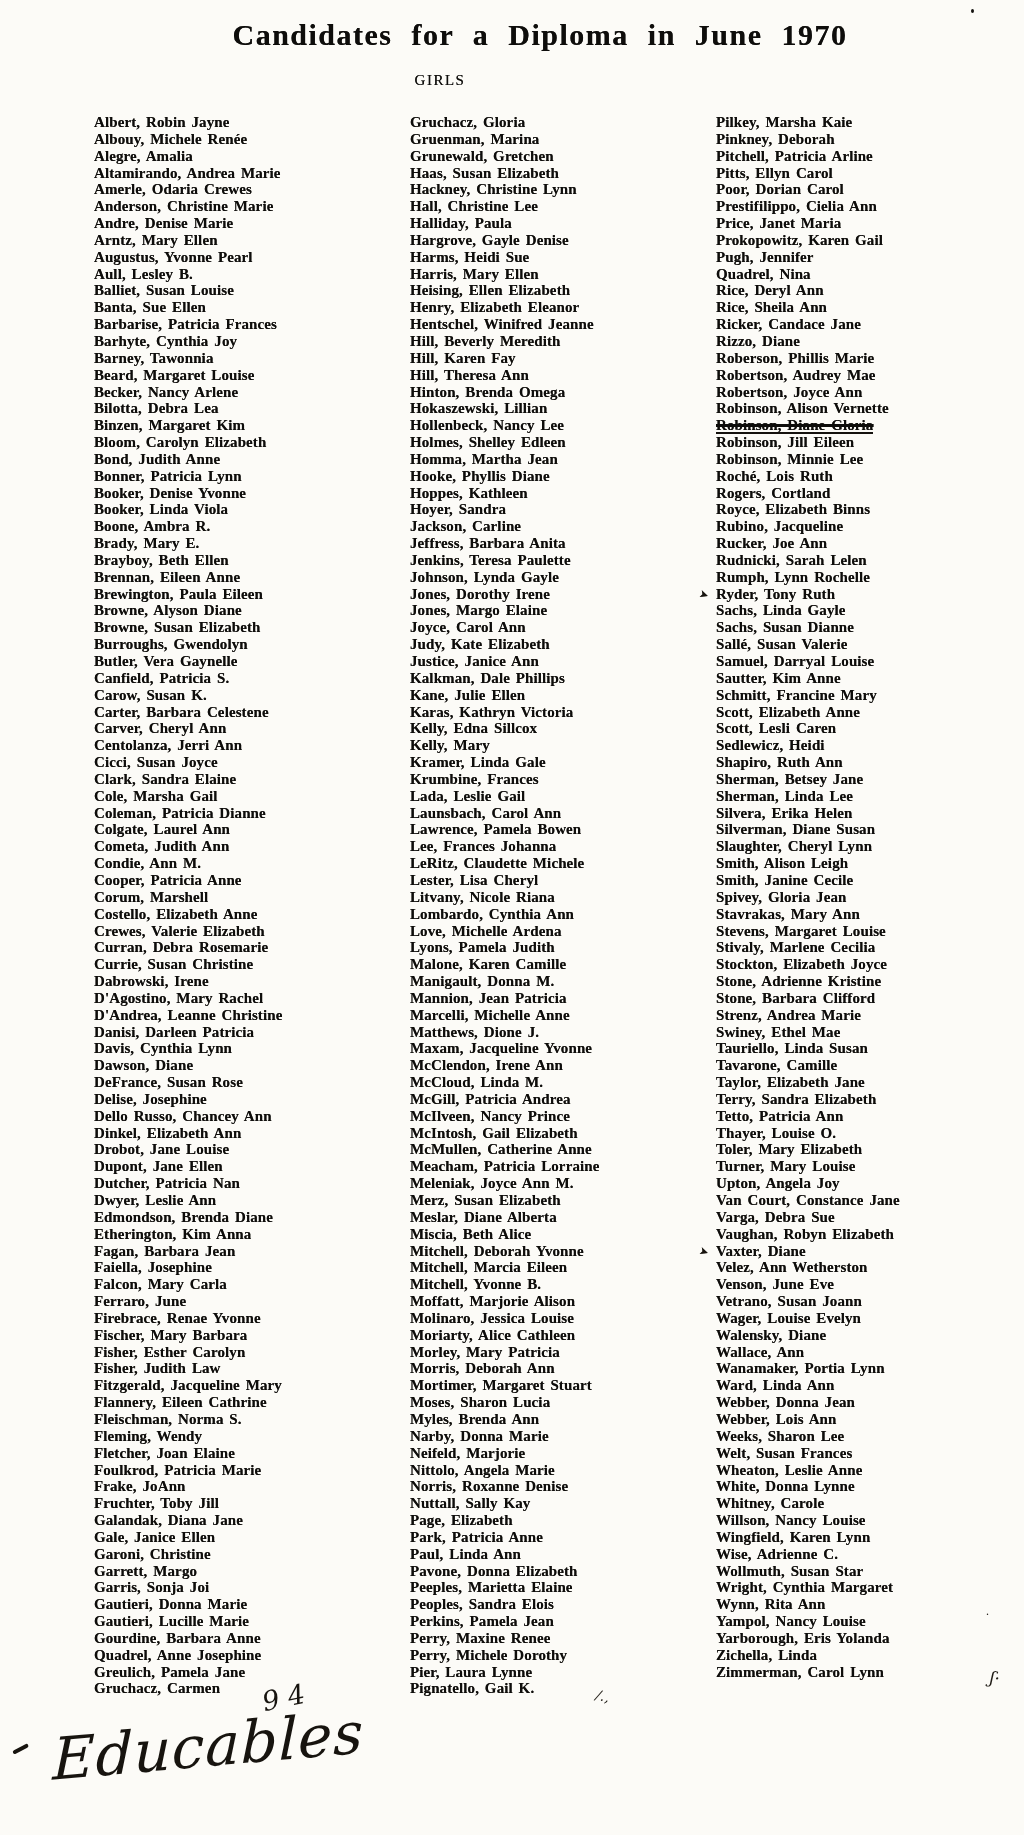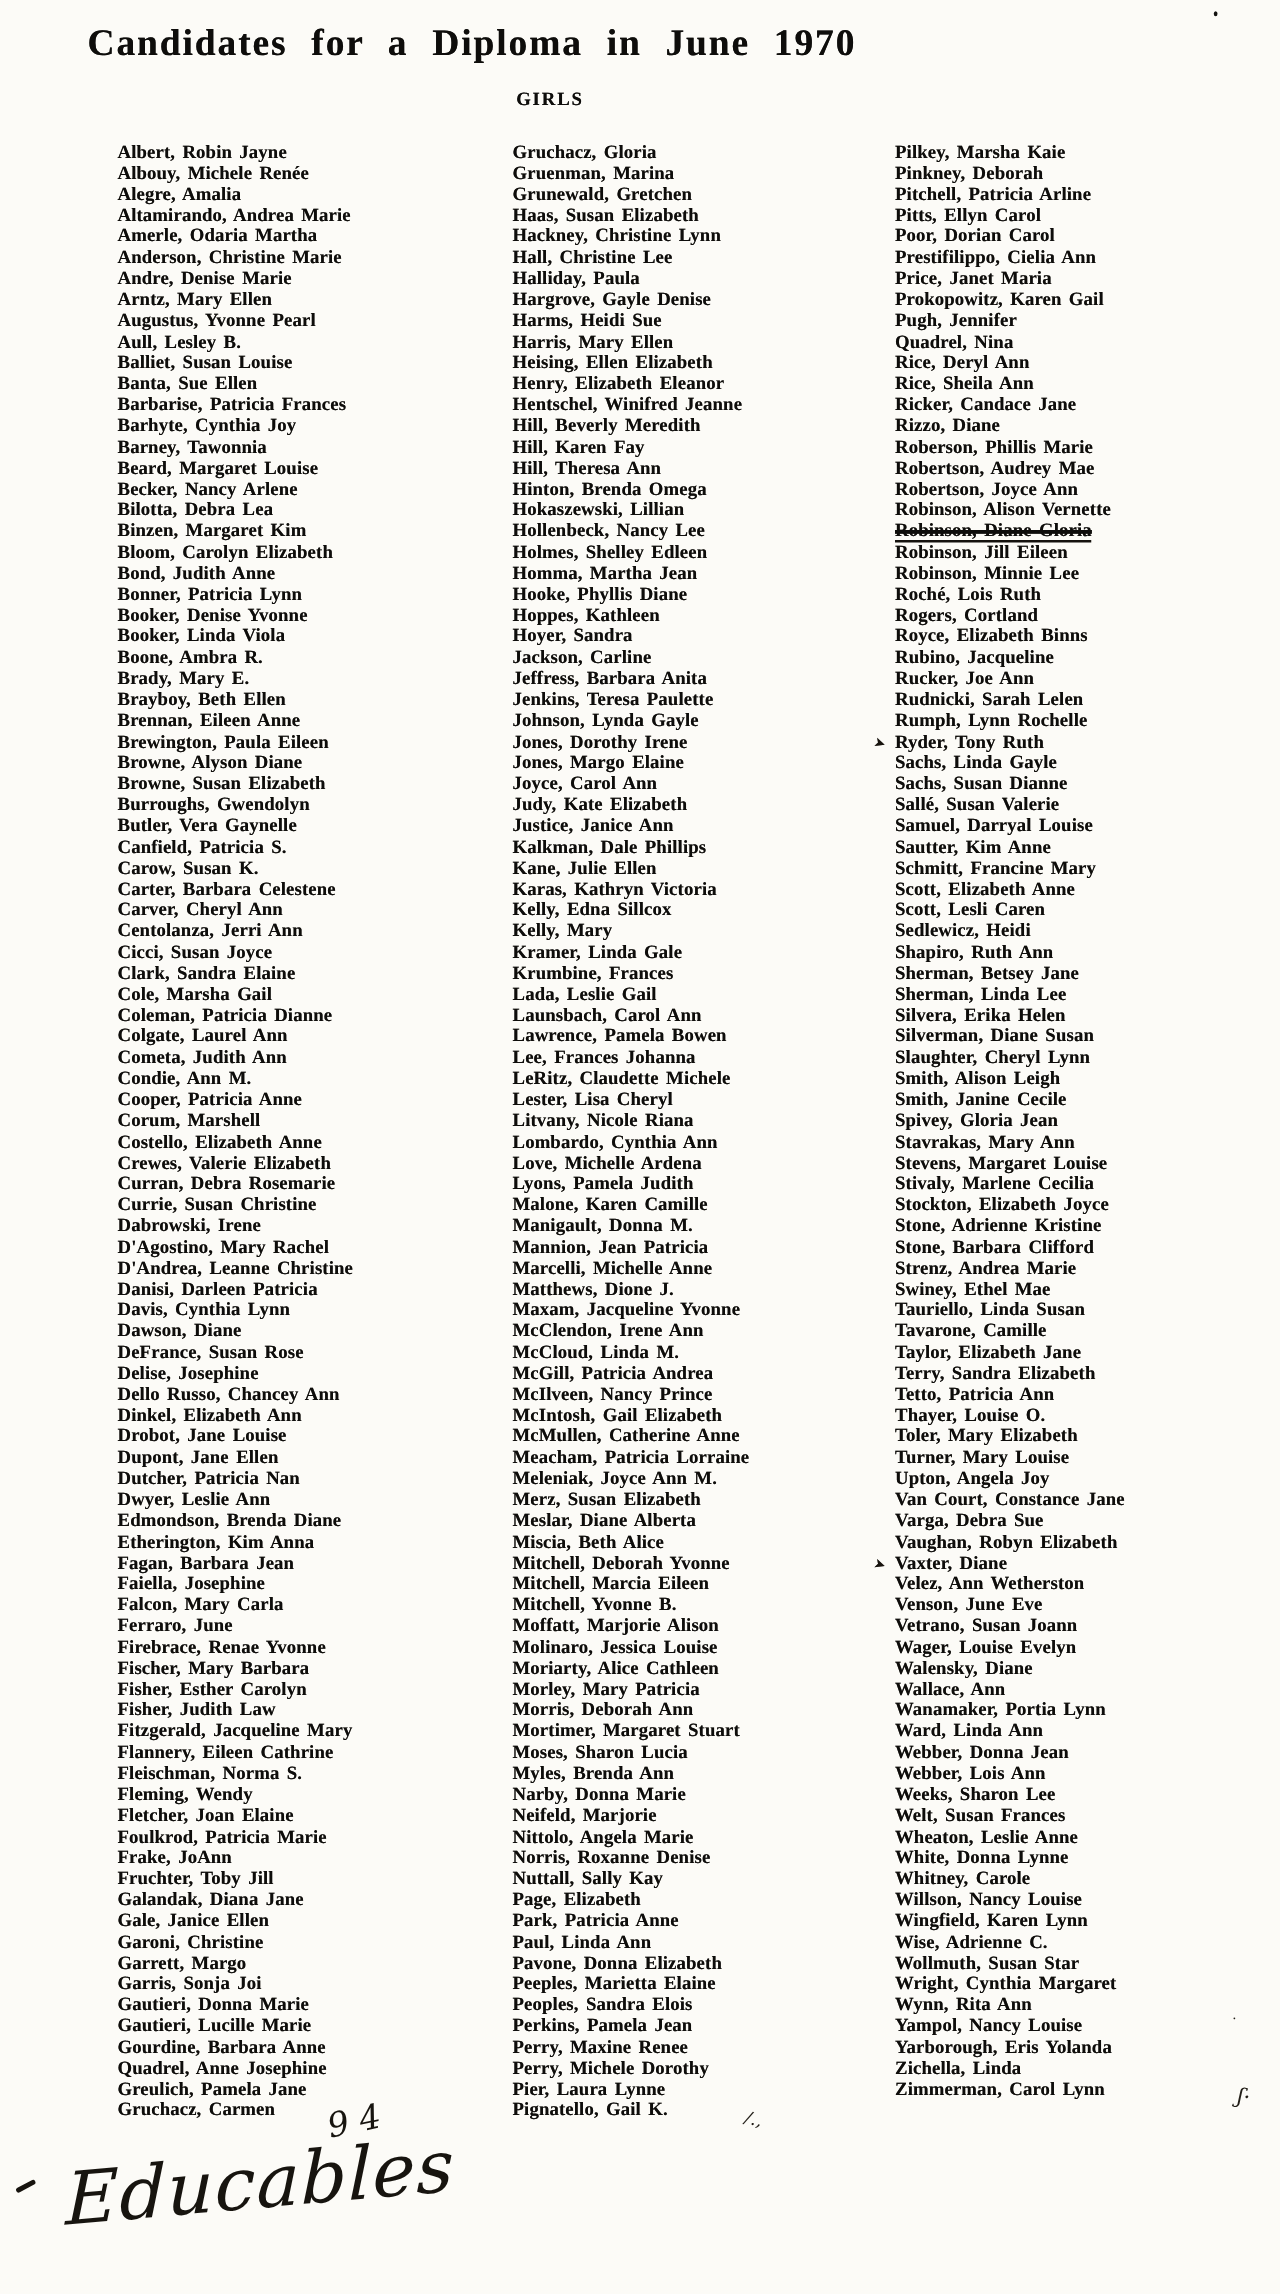--- a/index.html
+++ b/index.html
@@ -6,29 +6,29 @@
   .page{
     position:relative;
     width:1024px;height:1835px;
     background:#fcfbf7;
     overflow:hidden;
     font-family:"Liberation Serif", serif;
     color:#0e0d0b;
   }
   .page-title{
     position:absolute;top:18px;left:70px;width:940px;
-    text-align:left;
+    text-align:center;
     font-size:30px;font-weight:bold;
     letter-spacing:1.5px;word-spacing:10px;
     text-shadow:0 0 0.5px rgba(0,0,0,.75);
   }
   .subtitle{
     position:absolute;top:72px;left:396px;width:88px;
     text-align:center;
-    font-size:15px;font-weight:bold;letter-spacing:1.5px;
+    font-size:15px;font-weight:normal;letter-spacing:1.5px;
     text-shadow:0 0 0.4px rgba(0,0,0,.7);
   }
   .name-col{
     position:absolute;top:114px;
     font-size:15px;font-weight:bold;
     line-height:16.85px;
     letter-spacing:0.1px;word-spacing:2px;
     white-space:nowrap;
     text-shadow:0 0 0.45px rgba(20,15,10,.65);
   }
@@ -87,21 +87,21 @@
 <div class="page">
 
   <div class="page-title">Candidates for a Diploma in June 1970</div>
   <div class="subtitle">GIRLS</div>
 
   <div class="name-col col-1">
       <div class="name-row"><span class="name-text">Albert, Robin Jayne</span></div>
       <div class="name-row"><span class="name-text">Albouy, Michele Renée</span></div>
       <div class="name-row"><span class="name-text">Alegre, Amalia</span></div>
       <div class="name-row"><span class="name-text">Altamirando, Andrea Marie</span></div>
-      <div class="name-row"><span class="name-text">Amerle, Odaria Martha</span></div>
+      <div class="name-row"><span class="name-text">Amerle, Odaria Crewes</span></div>
       <div class="name-row"><span class="name-text">Anderson, Christine Marie</span></div>
       <div class="name-row"><span class="name-text">Andre, Denise Marie</span></div>
       <div class="name-row"><span class="name-text">Arntz, Mary Ellen</span></div>
       <div class="name-row"><span class="name-text">Augustus, Yvonne Pearl</span></div>
       <div class="name-row"><span class="name-text">Aull, Lesley B.</span></div>
       <div class="name-row"><span class="name-text">Balliet, Susan Louise</span></div>
       <div class="name-row"><span class="name-text">Banta, Sue Ellen</span></div>
       <div class="name-row"><span class="name-text">Barbarise, Patricia Frances</span></div>
       <div class="name-row"><span class="name-text">Barhyte, Cynthia Joy</span></div>
       <div class="name-row"><span class="name-text">Barney, Tawonnia</span></div>

